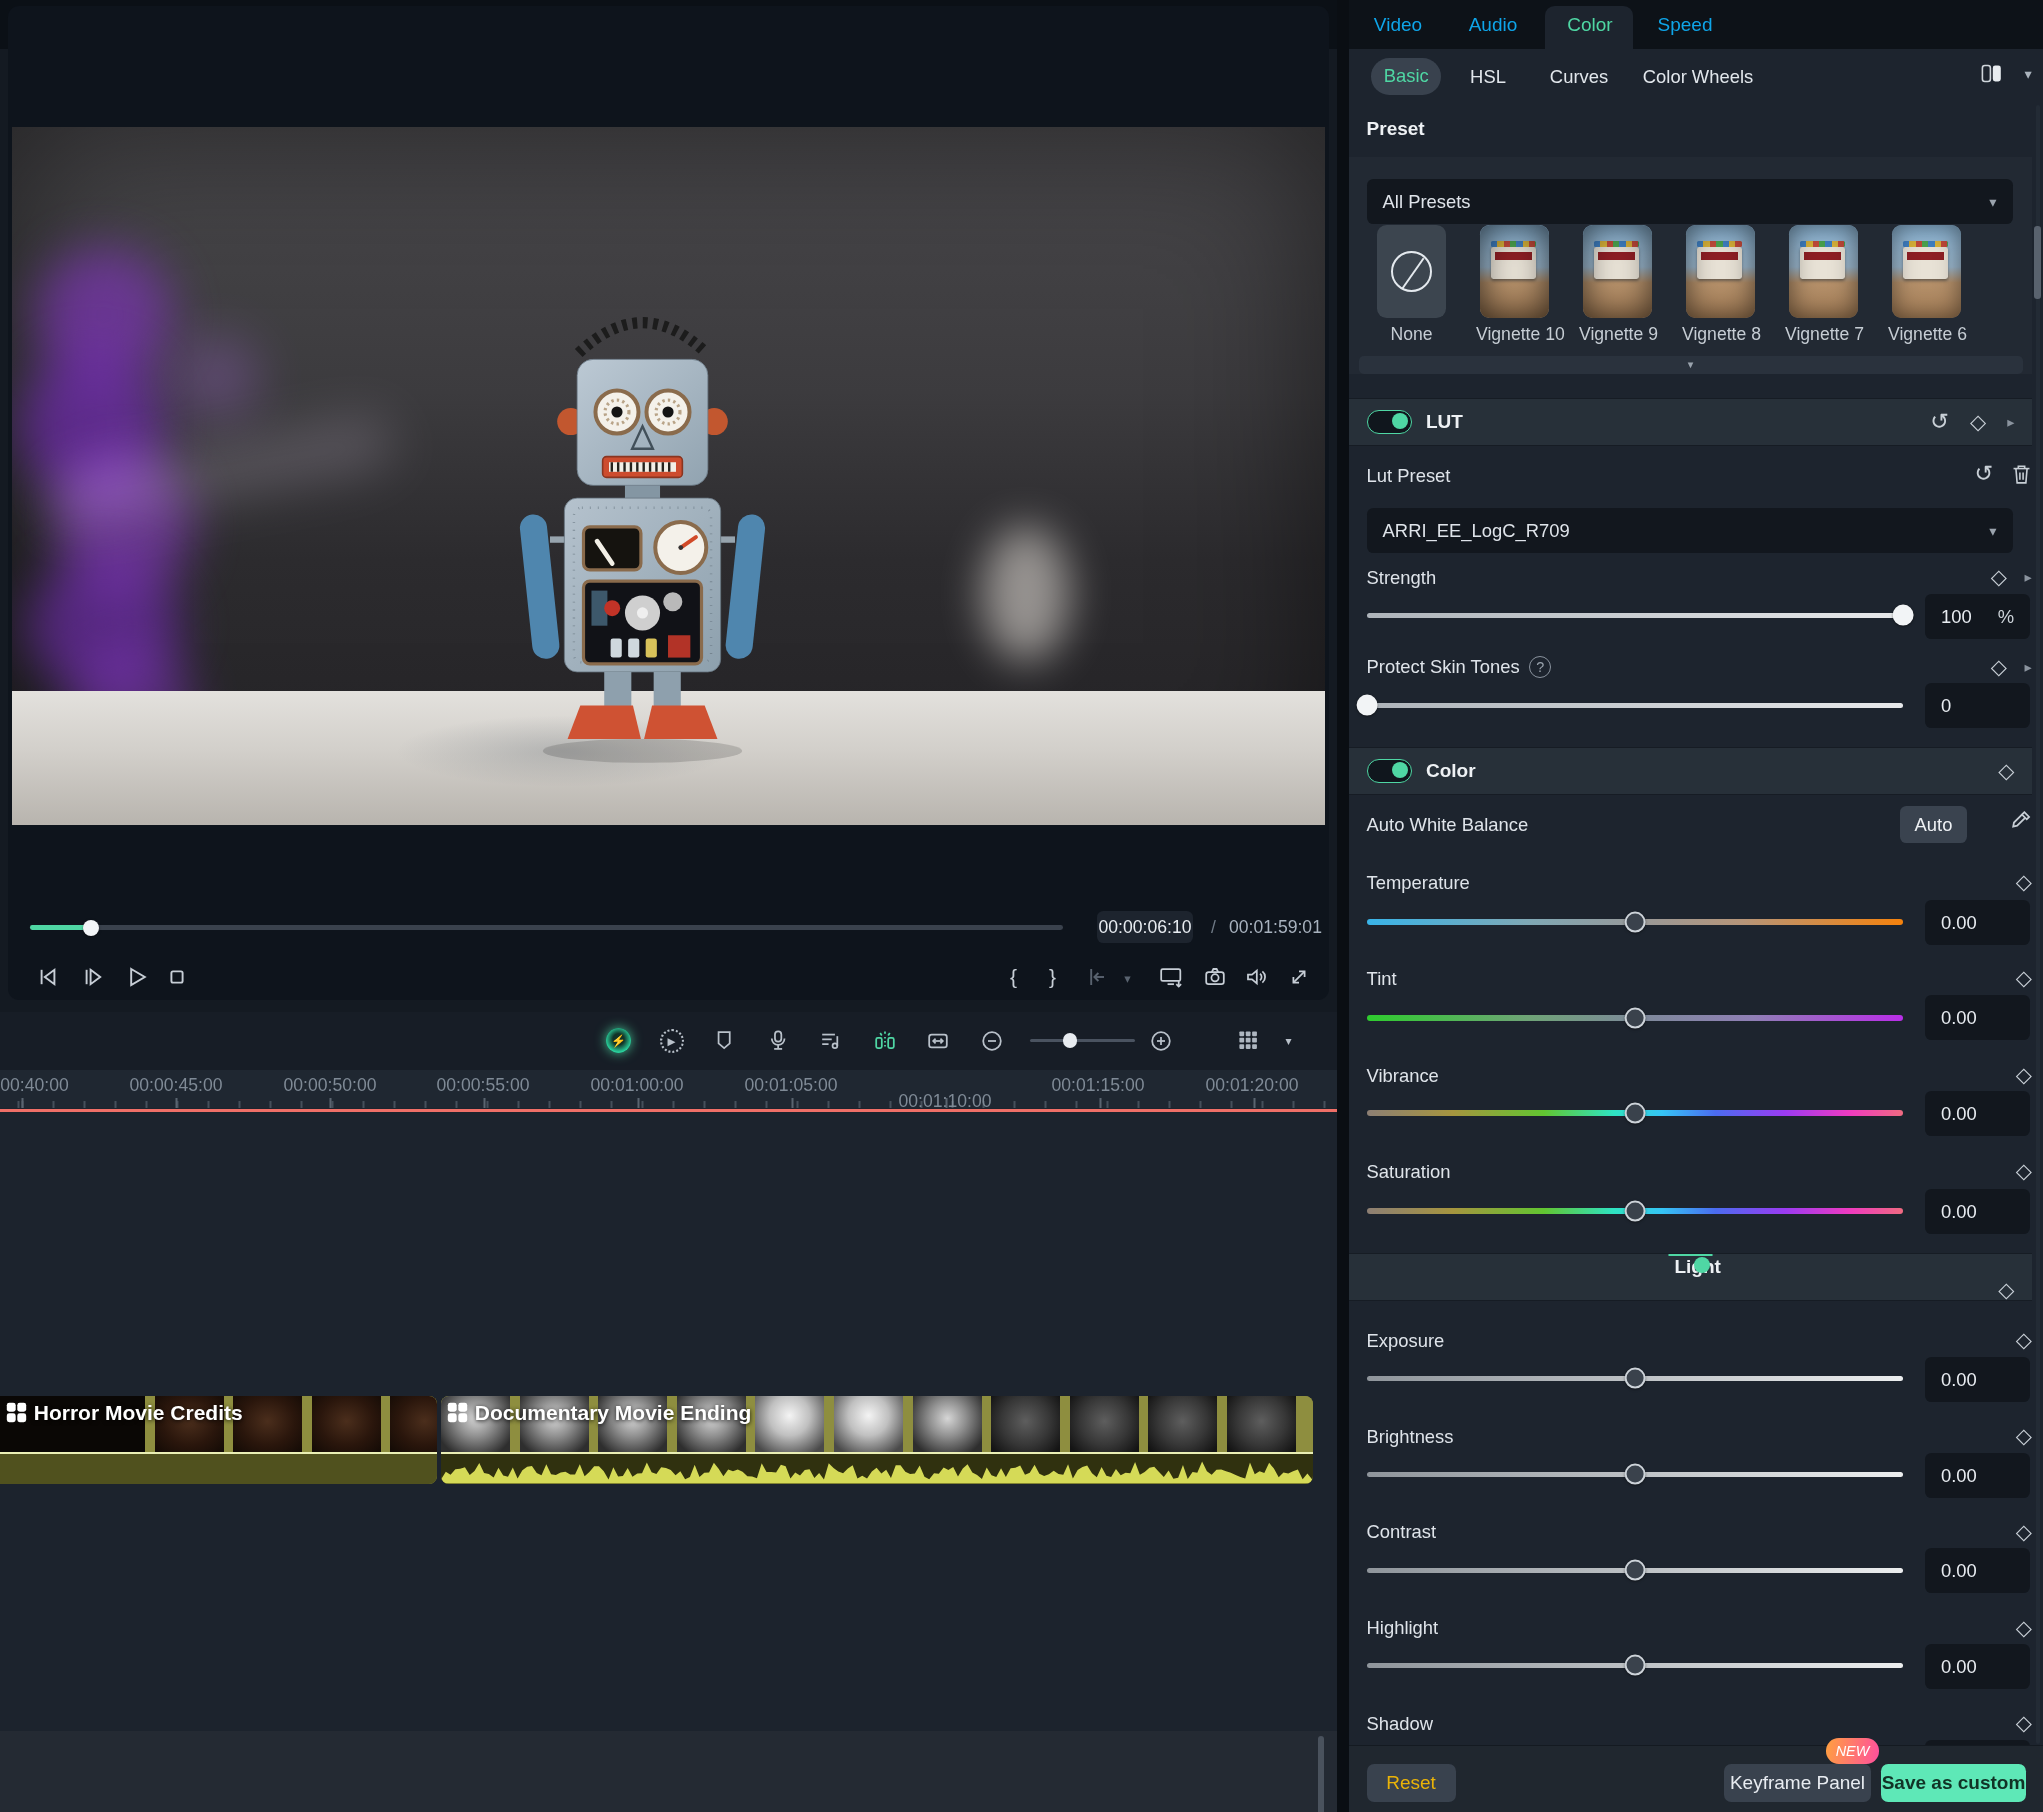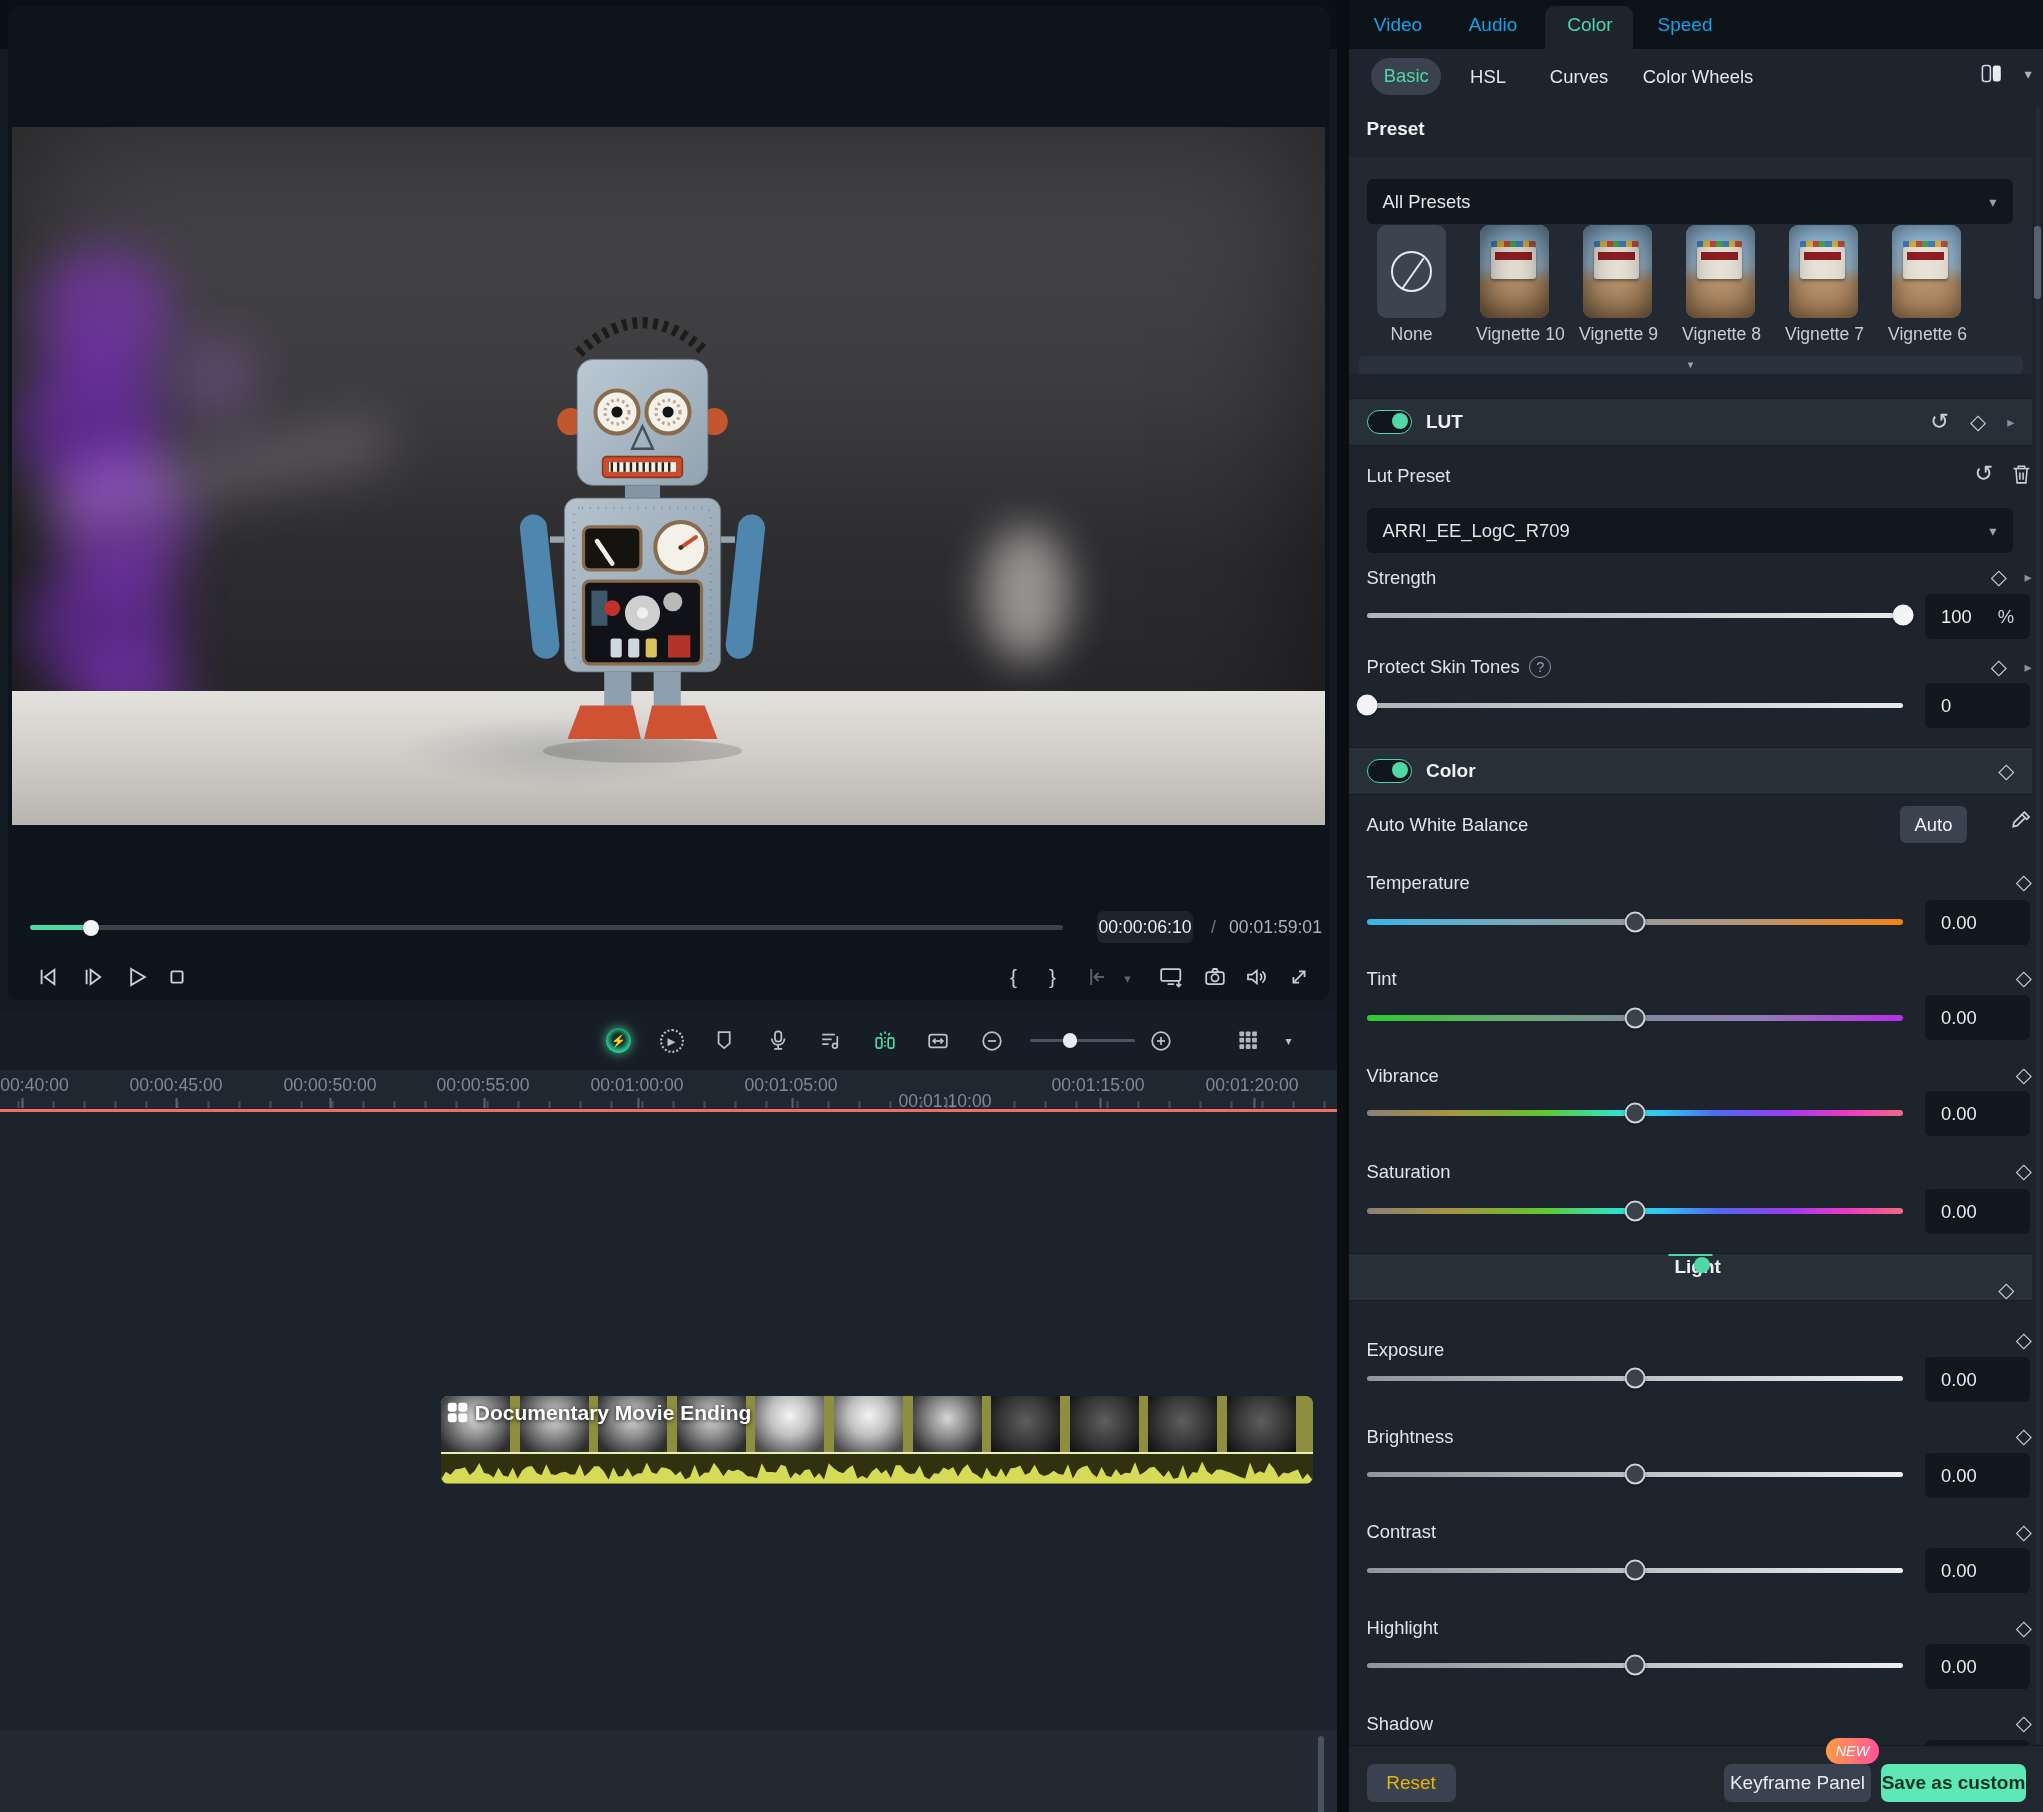--- a/index.html
+++ b/index.html
@@ -423,20 +423,39 @@
           <span class="ruler-label" style="left: 1098px;">00:01:15:00</span>
           <span class="ruler-label" style="left: 1252px;">00:01:20:00</span>
         </div>
       <div class="redline"></div>
 
       <div class="tracks">
         <div class="band"></div>
 
         <div class="tl-vscroll"></div>
 
+        <div class="clip clip1">
+          <div class="frames" id="frames1">
+              <div class="frame title-f"></div>
+              <div class="frame f-brown"></div>
+              <div class="frame f-brown"></div>
+              <div class="frame f-brown"></div>
+              <div class="frame f-brown"></div>
+            </div>
+          <div class="audio audio1"></div>
+          <div class="clip-title">
+            <svg class="ic tile-ic" width="21" height="21" viewBox="0 0 26 26">
+              <rect x="1" y="1" width="11" height="11" rx="3"></rect>
+                <rect x="14" y="1" width="11" height="11" rx="3"></rect>
+              <rect x="1" y="14" width="11" height="11" rx="3"></rect>
+                <rect x="14" y="14" width="11" height="11" rx="3"></rect>
+              </svg>
+            <span>Horror Movie Credits</span>
+          </div>
+        </div>
 
         <div class="clip clip2">
           <div class="frames" id="frames2">
               <div class="frame f-bwA"></div>
               <div class="frame f-bwA"></div>
               <div class="frame f-bwA"></div>
               <div class="frame f-bwA"></div>
               <div class="frame f-bwB"></div>
               <div class="frame f-bwB"></div>
               <div class="frame f-bwA"></div>
@@ -666,21 +685,21 @@
         </div>
 
       <div class="sec-header" style="top:1149px;flex-direction:column;">
         <div class="toggle"></div>
         <span class="name">Light</span>
         <div class="hdr-icons">
             <span class="diamond">◇</span>
           </div>
       </div>
       <div id="lightSliders">
-          <div class="row-label" style="top: 1226px; margin-top: 9px;">
+          <div class="row-label" style="top: 1226px;">
             <span>Exposure</span>
           </div>
           <div class="row-icons" style="top: 1224px;">
             <span class="diamond">◇</span>
           </div>
           <div class="strack grad-gray h6" style="top: 1272px;">
             <div class="shandle" style="left: 50%;"></div>
           </div>
           <div class="svalue" style="top: 1253px;">
             <span>0.00</span>

